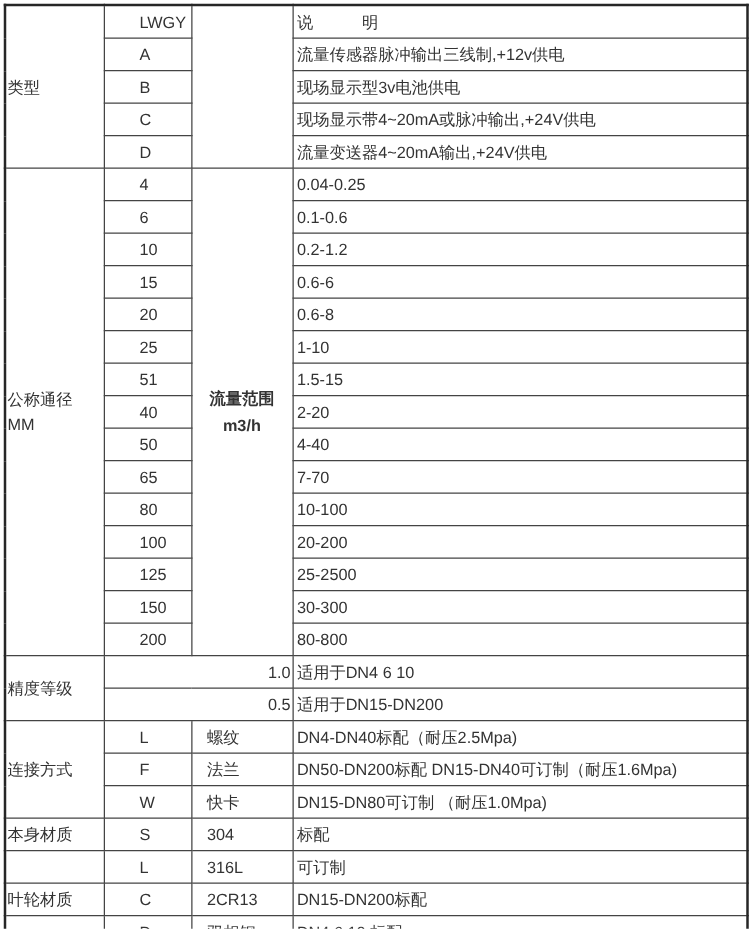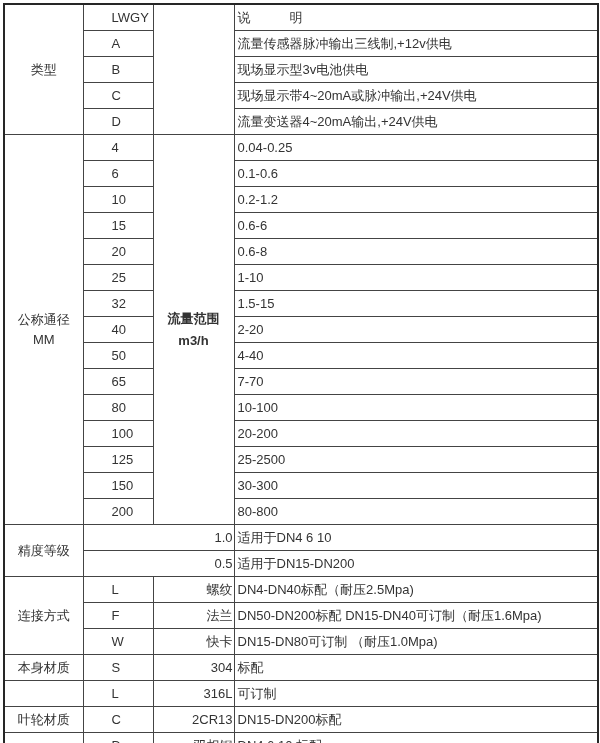--- a/index.html
+++ b/index.html
@@ -25,28 +25,28 @@
     color: #333333;
   }
   table.spec td {
     border: 1px solid #444444;
     overflow: hidden;
     white-space: nowrap;
     vertical-align: middle;
     height: 23px;
   }
   td.c-label {
-    text-align: center;
+    text-align: left;
     line-height: 20px;
   }
   td.c-code {
     padding-left: 28px;
   }
   td.c-mid {
-    text-align: right;
+    text-align: left;
     padding-left: 12px;
   }
   td.c-mid-merged {
     text-align: center;
     line-height: 22px;
     font-weight: bold;
   }
   td.c-desc {
     text-align: left;
     padding-left: 3px;
@@ -118,21 +118,21 @@
   </tr>
   <tr>
     <td class="c-code">20</td>
     <td class="c-desc">0.6-8</td>
   </tr>
   <tr>
     <td class="c-code">25</td>
     <td class="c-desc">1-10</td>
   </tr>
   <tr>
-    <td class="c-code">32</td>
+    <td class="c-code">51</td>
     <td class="c-desc">1.5-15</td>
   </tr>
   <tr>
     <td class="c-code">40</td>
     <td class="c-desc">2-20</td>
   </tr>
   <tr>
     <td class="c-code">50</td>
     <td class="c-desc">4-40</td>
   </tr>

